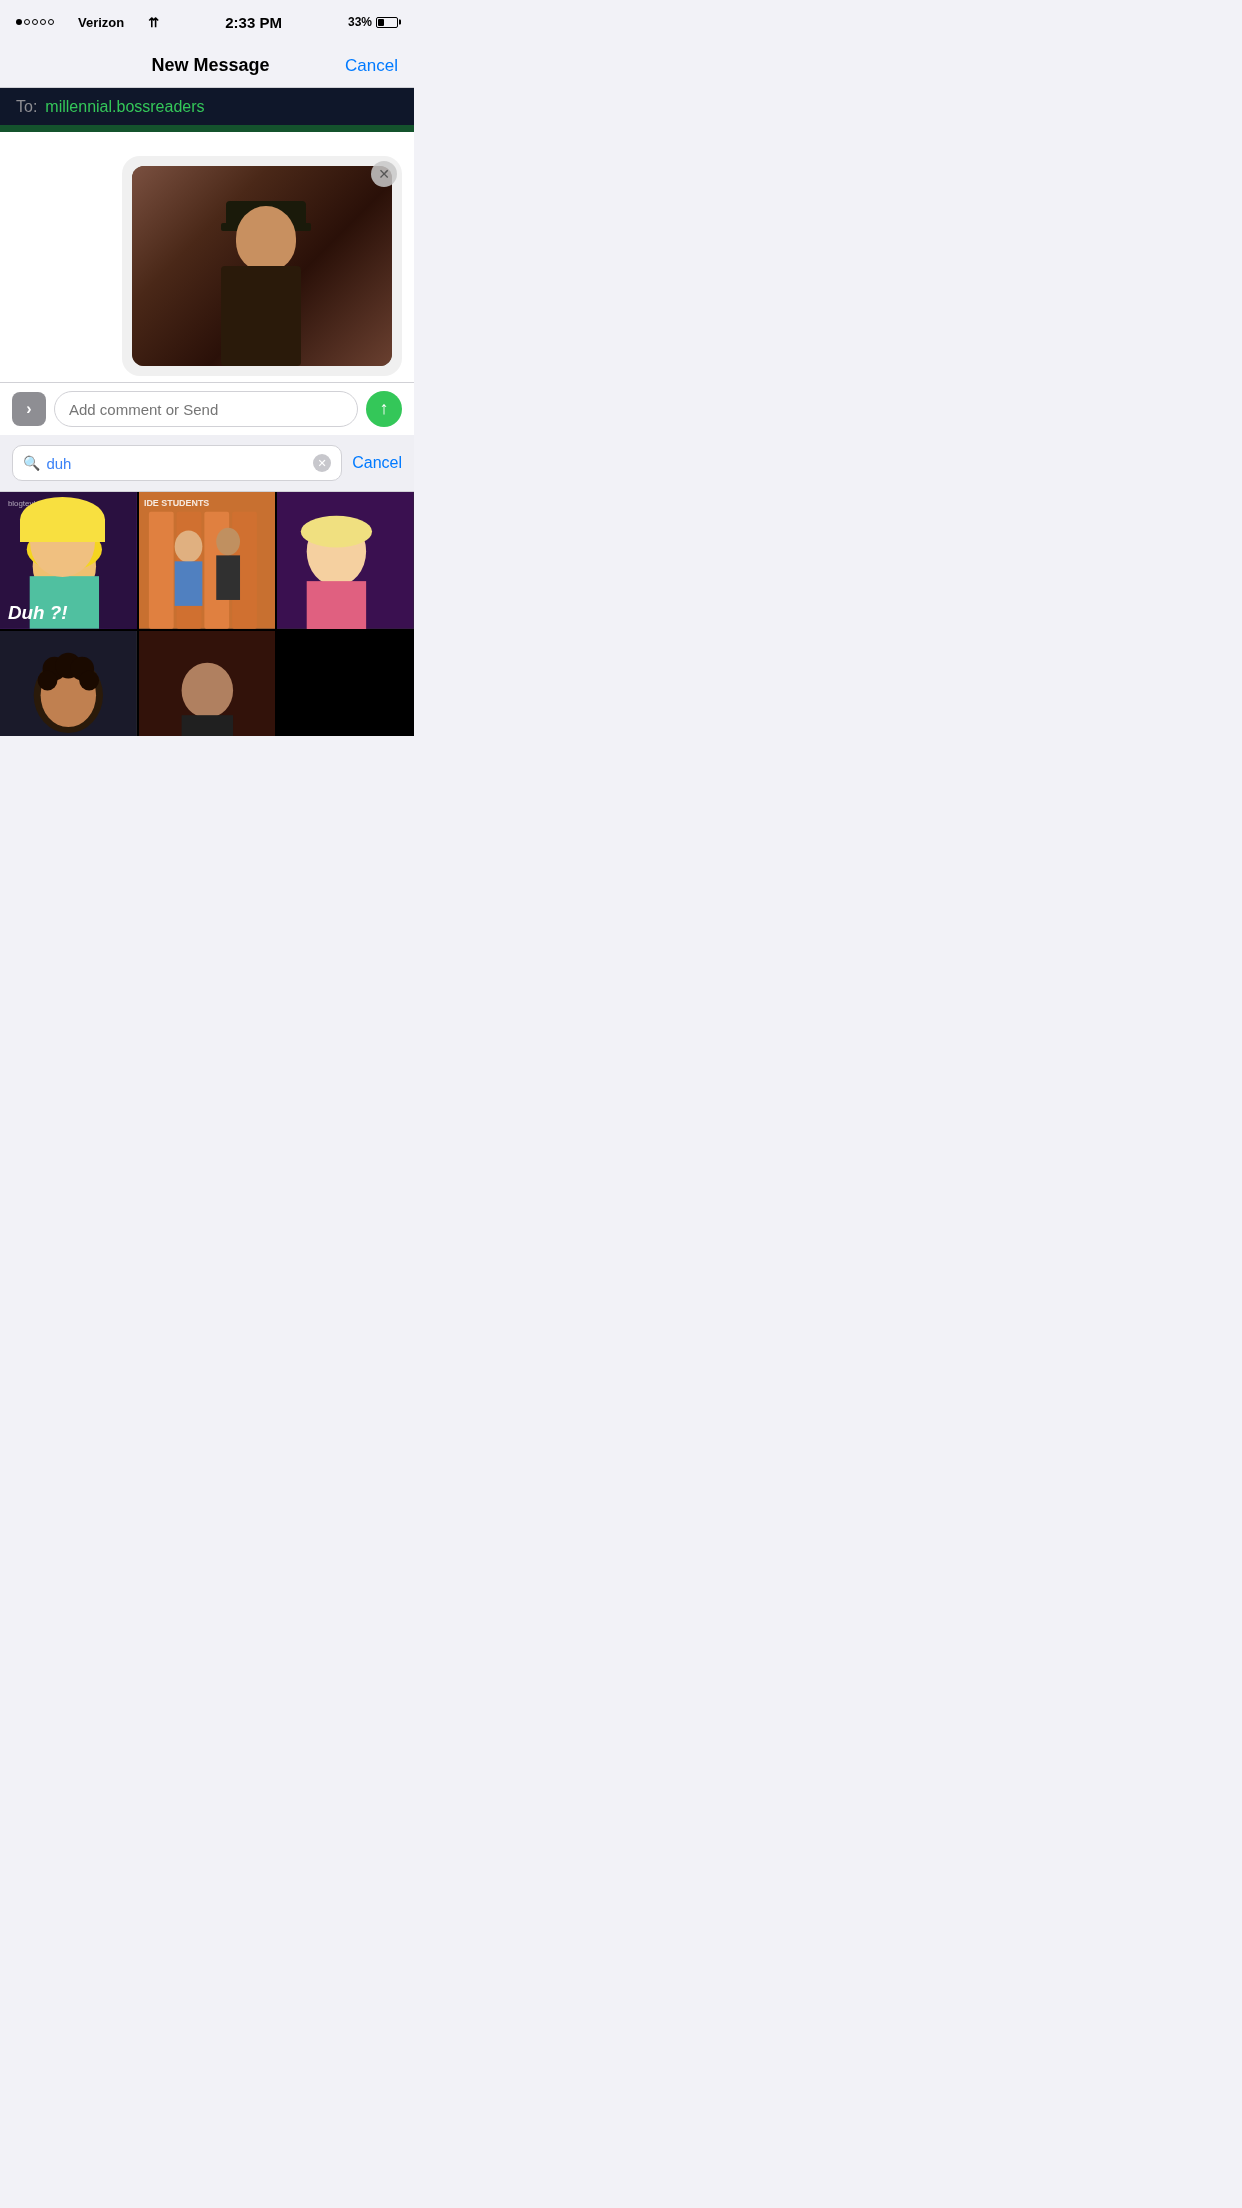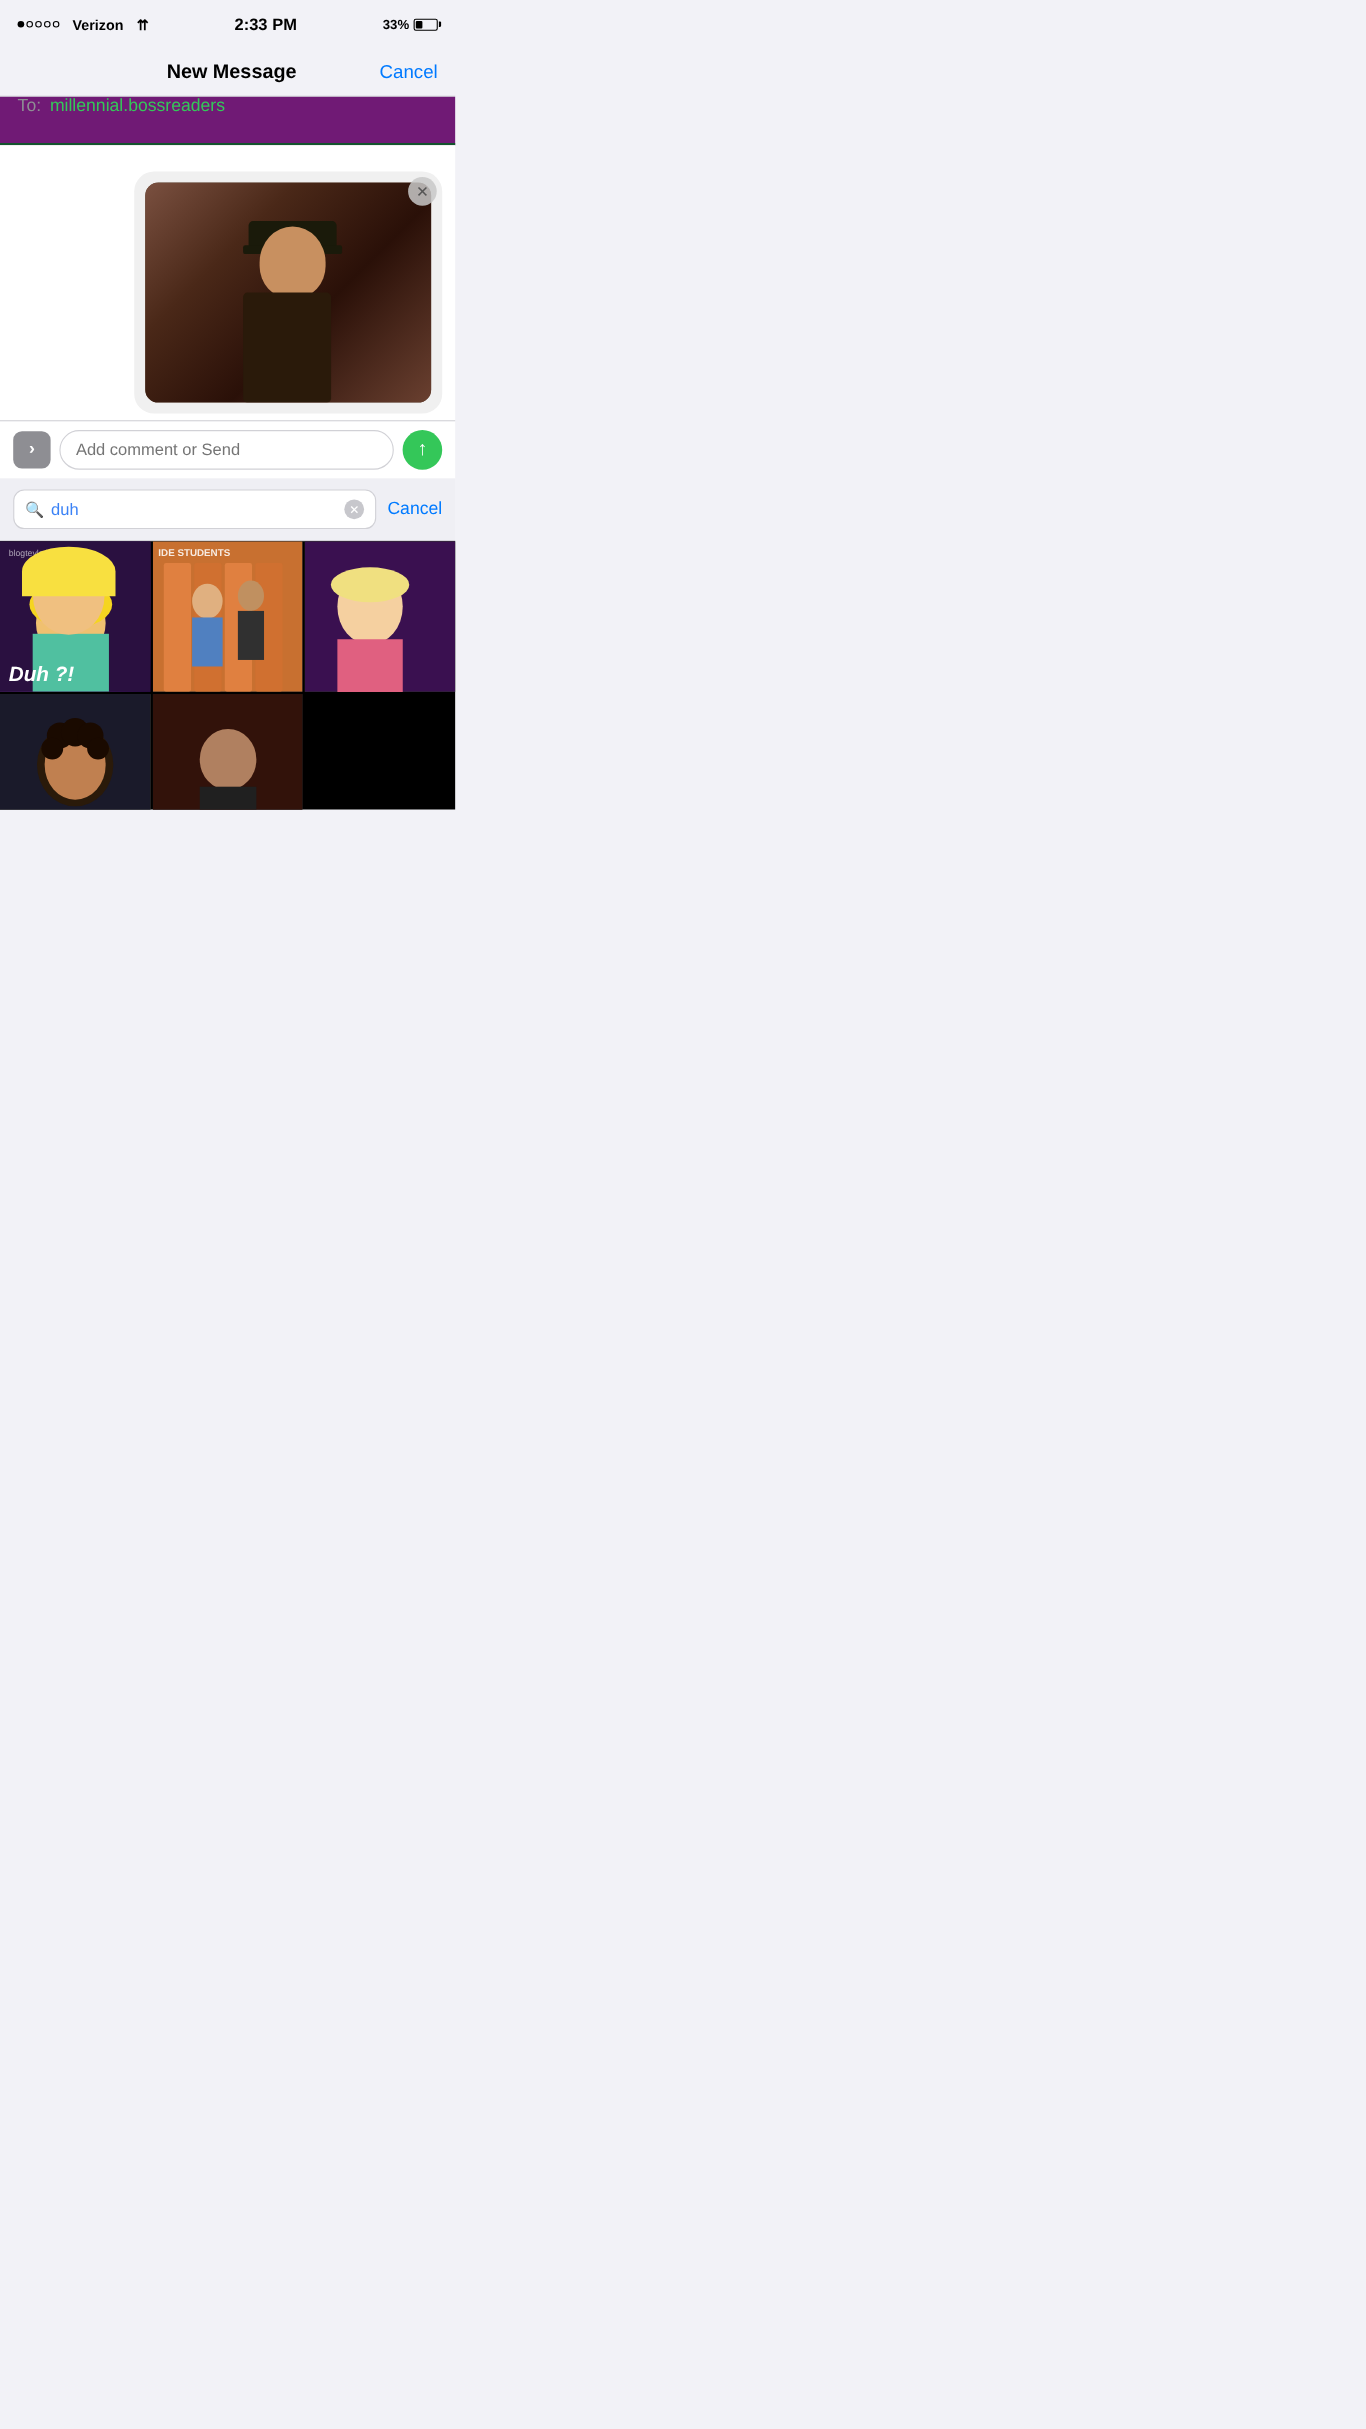--- a/index.html
+++ b/index.html
@@ -21,21 +21,21 @@
       display: flex;
       align-items: center;
       justify-content: space-between;
       padding: 0 16px;
       font-size: 12px;
       font-weight: 600;
     }
     .status-left {
       display: flex;
       align-items: center;
-      gap: 8px;
+      gap: 20px;
     }
     .signal-dots {
       display: flex;
       gap: 2px;
       align-items: flex-end;
     }
     .signal-dot {
       width: 6px;
       height: 6px;
       border-radius: 50%;
@@ -117,25 +117,26 @@
       background: none;
       border: none;
       cursor: pointer;
     }
     .nav-spacer {
       width: 60px;
     }
 
     
     .to-field {
-      background: #701a75;
+      background: #0f172a;
       height: 44px;
       display: flex;
+      align-items: center;
       padding: 0 16px;
-      border-bottom: 2px solid #14532d;
+      border-bottom: 7px solid #14532d;
     }
     .to-label {
       font-size: 16px;
       color: #8e8e93;
       margin-right: 8px;
     }
     .to-recipient {
       font-size: 16px;
       color: #34c759;
     }

